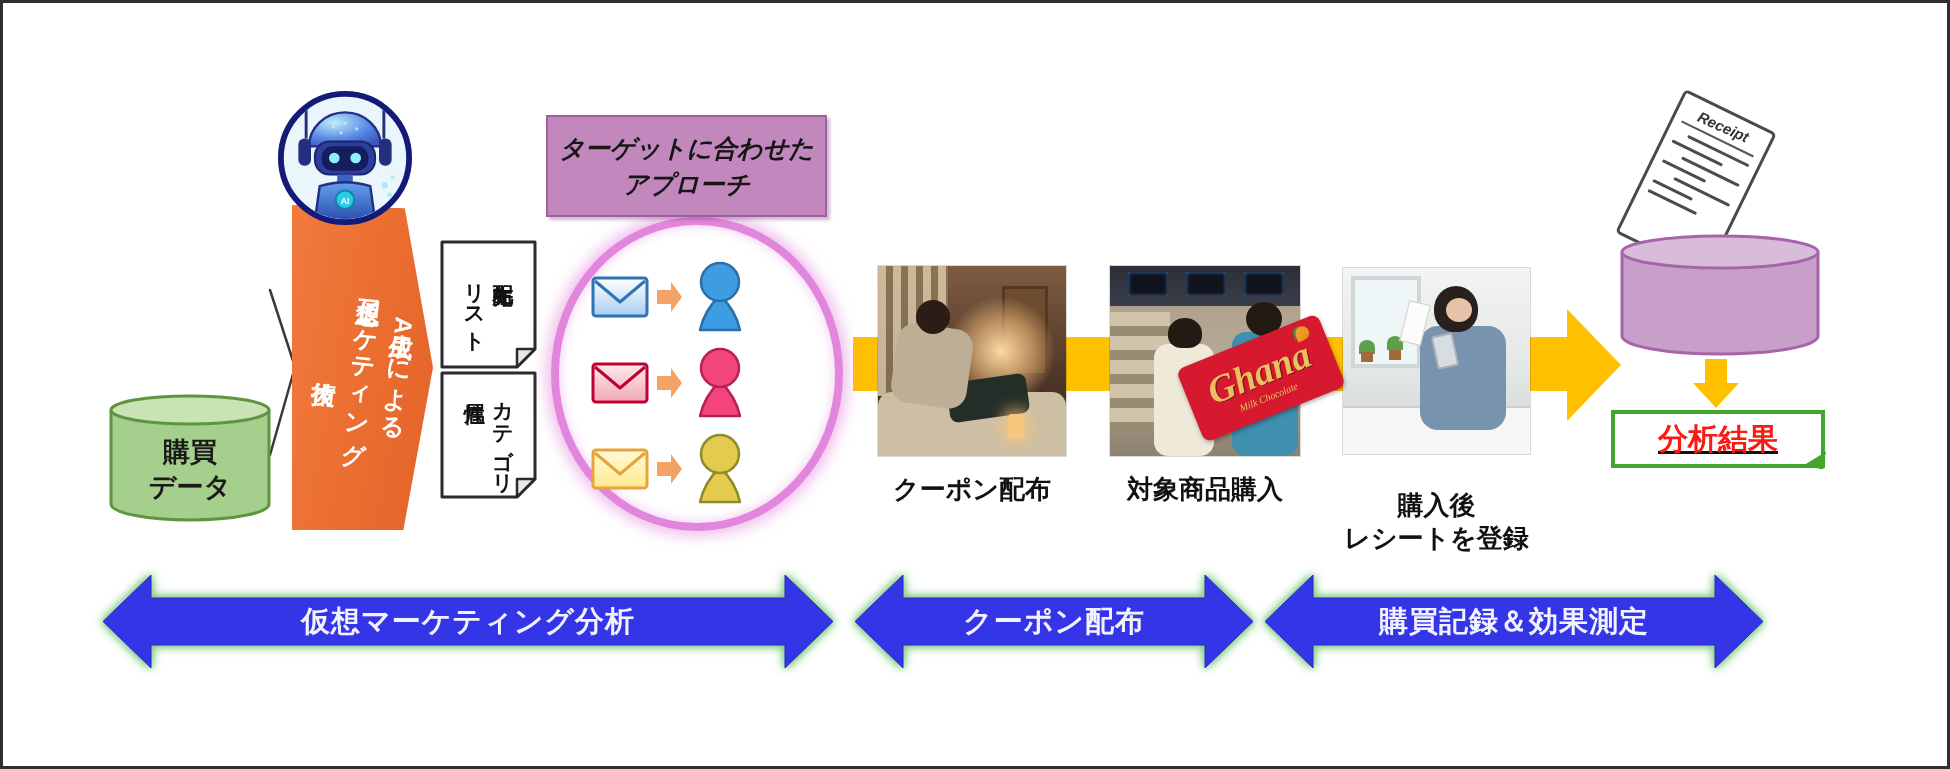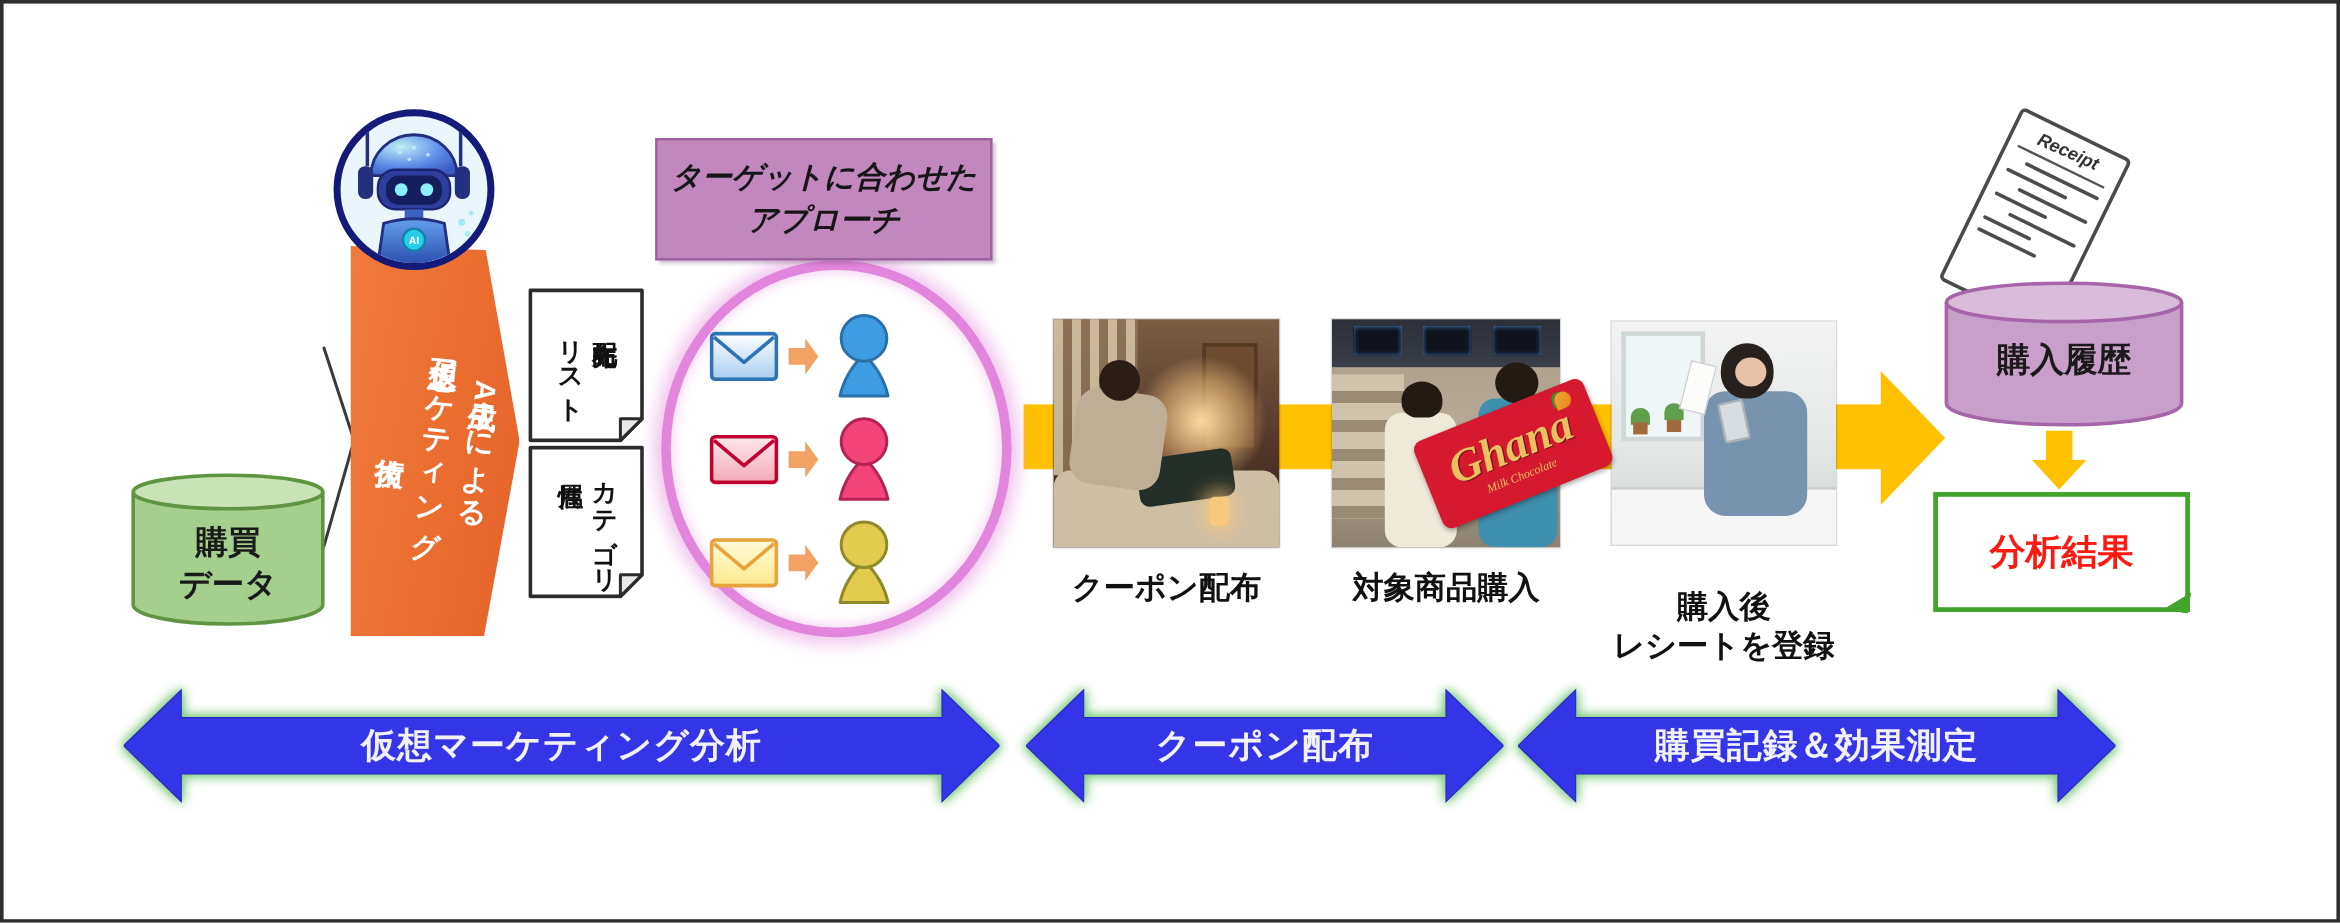--- a/index.html
+++ b/index.html
@@ -133,22 +133,22 @@
     left:1642px;top:100px;width:102px;height:160px;background:#ffffff;
     border:3px solid #4a4a4a;border-radius:5px;transform:rotate(26deg);
     z-index:1;box-sizing:border-box;padding:6px 8px;
   }
   .receipt .rtitle{font-style:italic;font-weight:bold;font-size:15px;color:#333;text-align:center;transform:rotate(-2deg);}
   .receipt .rdiv{height:2px;background:#555;margin:4px 0 7px 0;}
   .receipt .rline{height:3px;background:#4c4c4c;border-radius:2px;margin:8px 0;}
 
   
   .analysis{
-    left:1608px;top:407px;width:214px;height:100px;background:#ffffff;
-    border:4px solid #44a52c;box-sizing:border-box;z-index:2;
+    left:1608px;top:407px;width:214px;height:58px;background:#ffffff;
+    border:4px solid #44a52c;box-sizing:border-box;z-index:2;text-decoration:underline;
   }
   .analysis .txt{font-weight:bold;font-size:30px;color:#fb1a12;}
   .analysis .fold{
     position:absolute;right:-4px;bottom:-4px;width:22px;height:18px;background:#44a52c;
     clip-path:polygon(0 100%,100% 0,100% 100%);transform:rotate(8deg);
   }
 
   
   .phase{z-index:1;}
   .phase svg{position:absolute;left:0;top:0;filter:drop-shadow(0 0 5px rgba(120,200,120,.95)) drop-shadow(0 0 3px rgba(120,200,120,.8));}
@@ -370,21 +370,20 @@
     <div class="rline" style="width:78%;margin-left:auto;"></div>
     <div class="rline" style="width:55%;"></div>
     <div class="rline" style="width:68%;"></div>
   </div>
 
   <div class="abs" style="left:1617px;top:230px;width:200px;height:124px;z-index:2;">
     <svg width="200" height="124" viewBox="0 0 200 124">
       <path d="M2,19 L2,103 A98,18 0 0 0 198,103 L198,19" fill="#c79fc9" stroke="#a565a8" stroke-width="3"></path>
       <ellipse cx="100" cy="19" rx="98" ry="16" fill="#d9bcda" stroke="#a565a8" stroke-width="3"></ellipse>
     </svg>
-    <div class="cyl-label" style="top:48px;font-size:28px;">購入履歴</div>
   </div>
 
   <div class="abs down-arrow-body"></div>
   <div class="abs down-arrow-head"></div>
 
   <div class="abs analysis center">
     <span class="txt">分析結果</span>
     <div class="fold"></div>
   </div>
 

